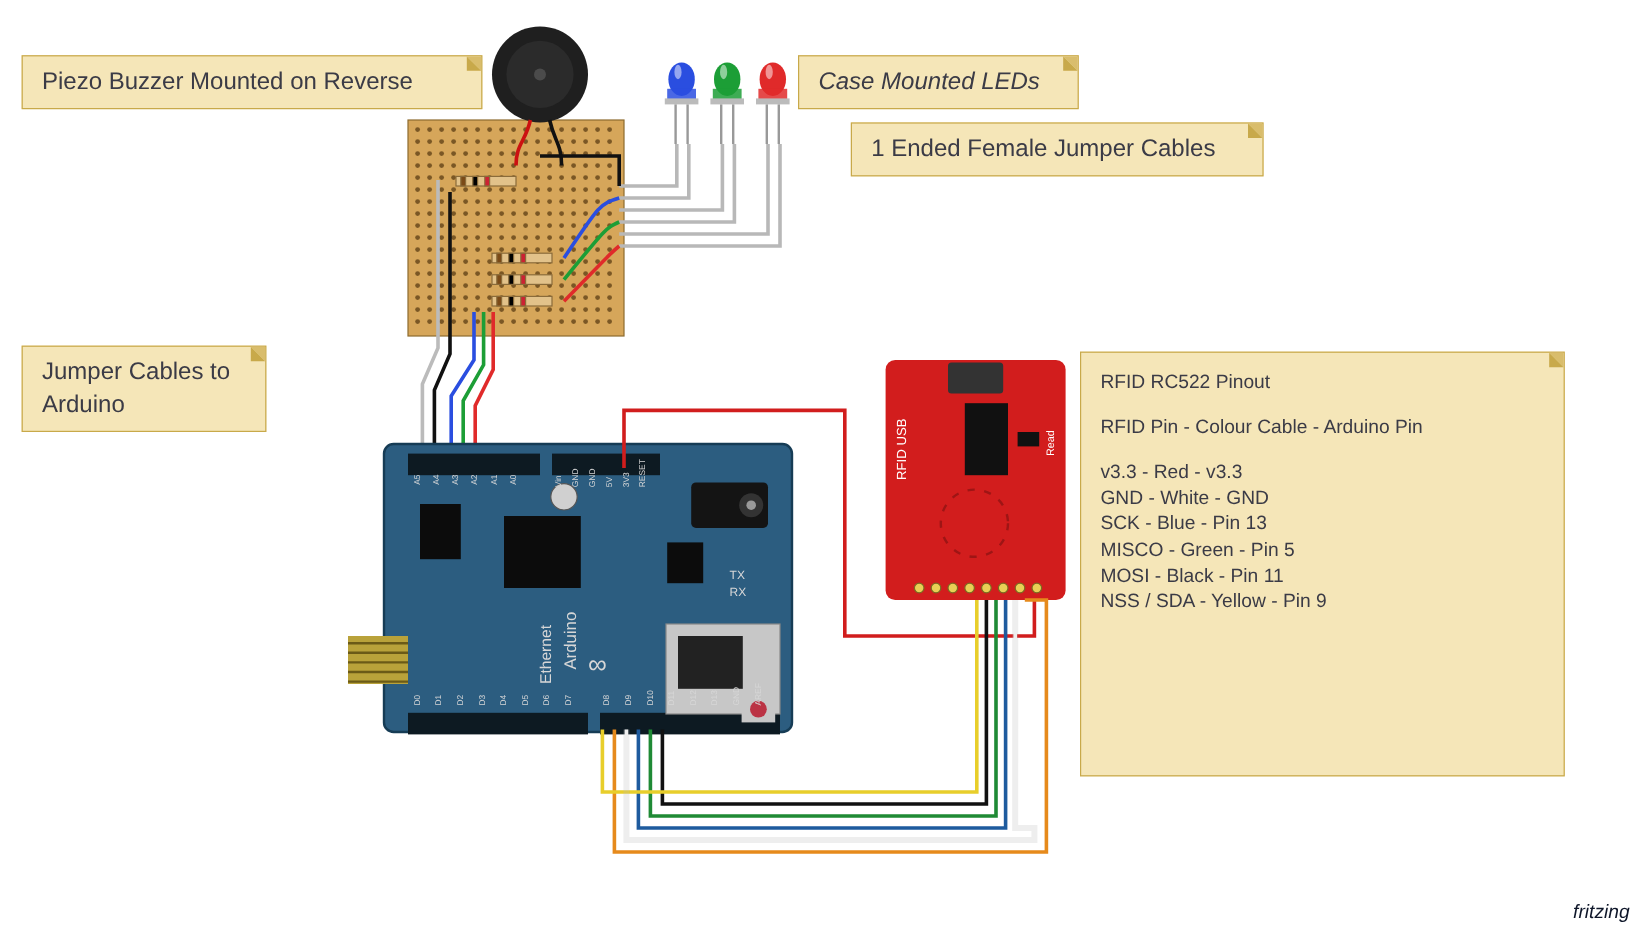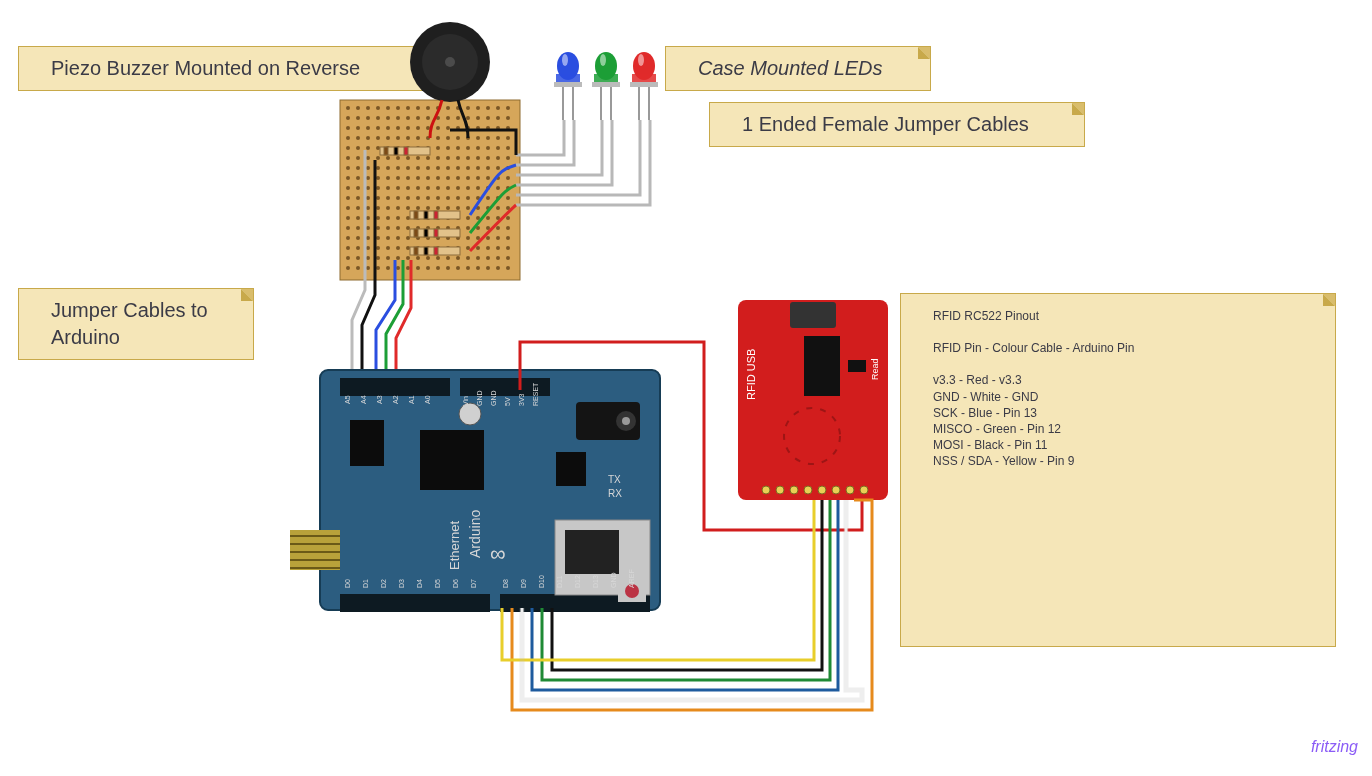--- a/index.html
+++ b/index.html
@@ -1,37 +1,37 @@
 <!DOCTYPE html>
 <html><head>
 <meta charset="utf-8">
 <style>
   html,body{margin:0;padding:0;width:1372px;height:776px;background:#fff;font-family:Helvetica,Arial,sans-serif;position:relative;}
   svg{position:absolute;top:0;left:0;}
-  .note{position:absolute;background:#F5E6B8;border:1px solid #C8A94A;padding:8px 32px;font-size:20px;color:#3b3b46;line-height:1.35;}
+  .note{position:absolute;background:#F5E6B8;border:1px solid #C8A94A;padding:8px 16px;font-size:20px;color:#3b3b46;line-height:1.35;}
   .note:before{content:"";position:absolute;top:0;right:0;width:0;height:0;border-left:12px solid transparent;border-top:12px solid #D9BD6C;}
   .note:after{content:"";position:absolute;top:0;right:0;width:0;height:0;border-left:12px solid #C8A94A;border-top:12px solid transparent;}
-  .fritz{position:absolute;right:14px;bottom:20px;color:#8b5cf6;font-size:16px;font-style:italic;}
+  .fritz{position:absolute;right:14px;bottom:6px;color:#0f172a;font-size:16px;font-style:italic;}
   text{dominant-baseline:middle;}
 </style>
 </head>
 <body>
 
 <div class="note" style="left:18px;top:46px;width:350px;"><span>Piezo Buzzer Mounted on Reverse</span></div>
 <div class="note" style="left:665px;top:46px;width:200px;font-style:italic;"><span>Case Mounted LEDs</span></div>
 <div class="note" style="left:665px;top:102px;width:310px;margin-left:44px;"><span>1 Ended Female Jumper  Cables</span></div>
 <div class="note" style="left:18px;top:288px;width:170px;"><span>Jumper Cables to Arduino</span></div>
 
-<div class="note" style="left:900px;top:293px;width:370px;height:330px;font-size:12px;padding-top:14px;">
+<div class="note" style="left:900px;top:293px;width:370px;height:330px;font-size:16px;padding-top:14px;">
   <div style="margin-bottom:16px;">RFID RC522 Pinout</div>
   <div style="margin-bottom:16px;">RFID Pin - Colour Cable - Arduino Pin</div>
   <div>v3.3 - Red - v3.3</div>
   <div>GND - White - GND</div>
   <div>SCK - Blue - Pin 13</div>
-  <div>MISCO - Green - Pin 12</div>
+  <div>MISCO - Green - Pin 5</div>
   <div>MOSI - Black - Pin 11</div>
   <div>NSS / SDA - Yellow - Pin 9</div>
 </div>
 
 <div class="fritz">fritzing</div>
 
 <svg width="1372" height="776">
 
 <g>
   <rect x="340" y="100" width="180" height="180" fill="#D6A65A" stroke="#8d6b2e"></rect>

